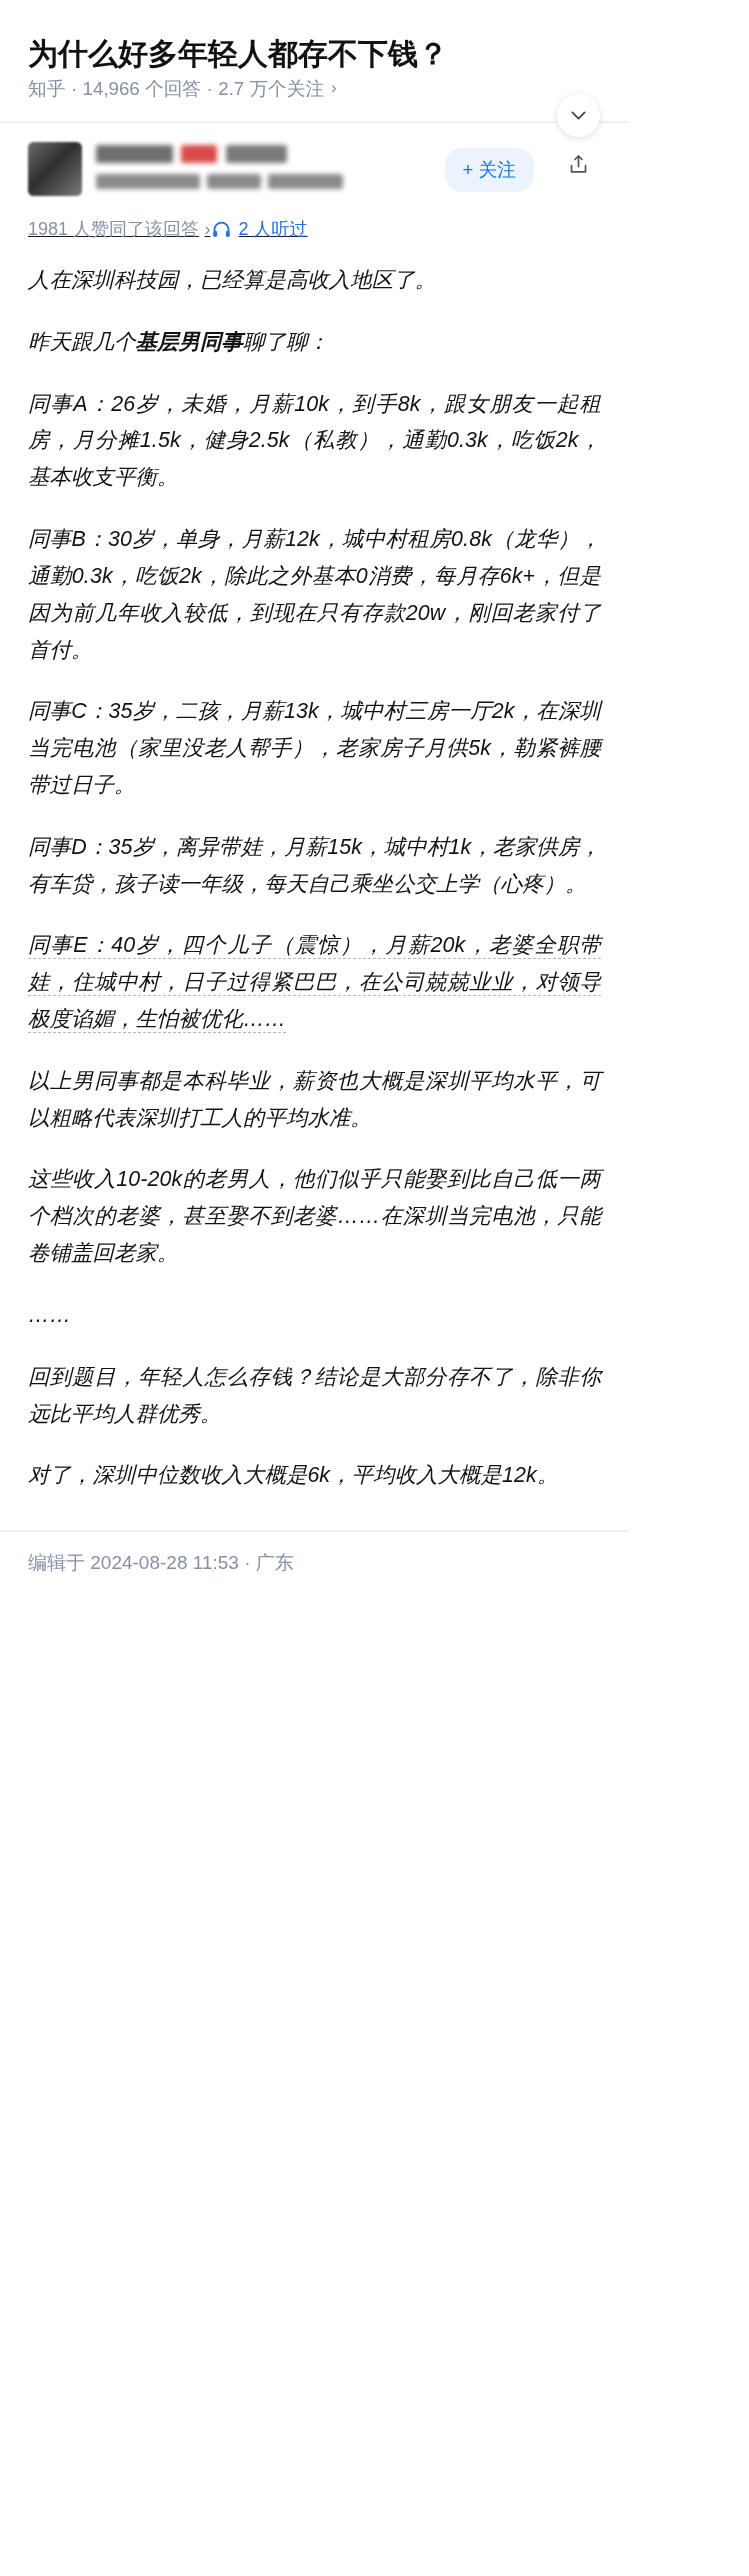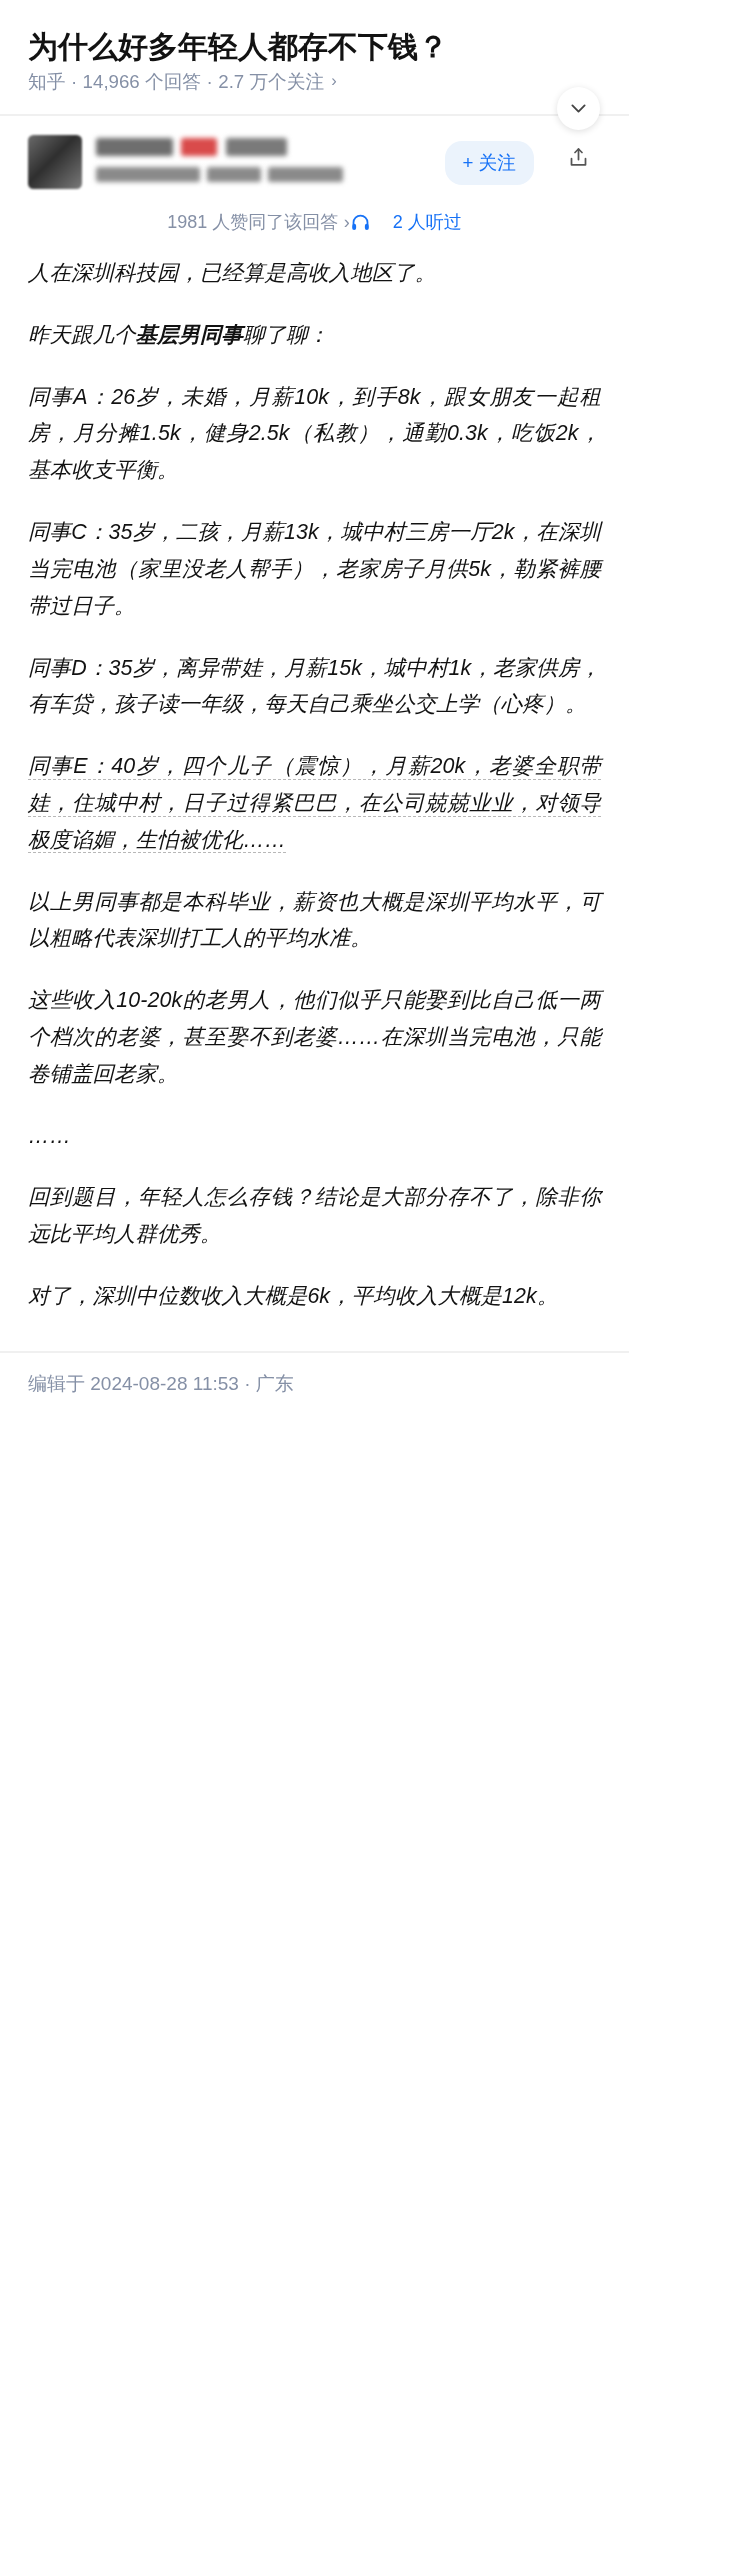--- a/index.html
+++ b/index.html
@@ -9,21 +9,21 @@
     background: #ffffff;
     font-family: "Liberation Sans", sans-serif;
     color: #1a1a1a;
     -webkit-font-smoothing: antialiased;
   }
   .page {
     width: 629px;
     min-height: 2576px;
     background: #ffffff;
     position: relative;
-    padding: 9px 0 0 0;
+    padding: 16px 0 0 0;
   }
 
   
   .q-header {
     padding: 18px 28px 0 28px;
   }
   .q-title {
     font-size: 30px;
     font-weight: bold;
     line-height: 1.35;
@@ -125,32 +125,33 @@
     height: 43px;
     display: flex;
     align-items: center;
     justify-content: center;
   }
 
   
   .voters-row {
     display: flex;
     align-items: center;
-    justify-content: center;
+    justify-content: flex-start;
     padding: 21px 28px 0 28px;
+    text-decoration: underline;
   }
   .voters-text {
     font-size: 18px;
     color: #8590a6;
   }
   .voters-text .arrow { margin-left: 5.5px; }
   .listen {
     display: flex;
     align-items: center;
-    gap: 22px;
+    gap: 7px;
     font-size: 18px;
     color: #1772f6;
   }
 
   
   .answer-body {
     padding: 21px 28px 0 28px;
     font-size: 21.4px;
     line-height: 1.72;
     color: #121212;
@@ -253,20 +254,23 @@
     <p>
       <span>人在深圳科技园，已经算是高收入地区了。</span>
     </p>
     <p>
       <span>昨天跟几个</span><span class="bold">基层男同事</span><span>聊了聊：</span>
     </p>
     <p>
       <span>同事A：26岁，未婚，月薪10k，到手8k，跟女朋友一起租房，月分摊1.5k，健身2.5k（私教），通勤0.3k，吃饭2k，基本收支平衡。</span>
     </p>
     <p>
+      <span>同事B：30岁，单身，月薪12k，城中村租房0.8k（龙华），通勤0.3k，吃饭2k，除此之外基本0消费，每月存6k+，但是因为前几年收入较低，到现在只有存款20w，刚回老家付了首付。</span>
+    </p>
+    <p>
       <span>同事C：35岁，二孩，月薪13k，城中村三房一厅2k，在深圳当完电池（家里没老人帮手），老家房子月供5k，勒紧裤腰带过日子。</span>
     </p>
     <p>
       <span>同事D：35岁，离异带娃，月薪15k，城中村1k，老家供房，有车贷，孩子读一年级，每天自己乘坐公交上学（心疼）。</span>
     </p>
     <p>
       <span class="underline-dot">同事E：40岁，四个儿子（震惊），月薪20k，老婆全职带娃，住城中村，日子过得紧巴巴，在公司兢兢业业，对领导极度谄媚，生怕被优化……</span>
     </p>
     <p>
       <span>以上男同事都是本科毕业，薪资也大概是深圳平均水平，可以粗略代表深圳打工人的平均水准。</span>

